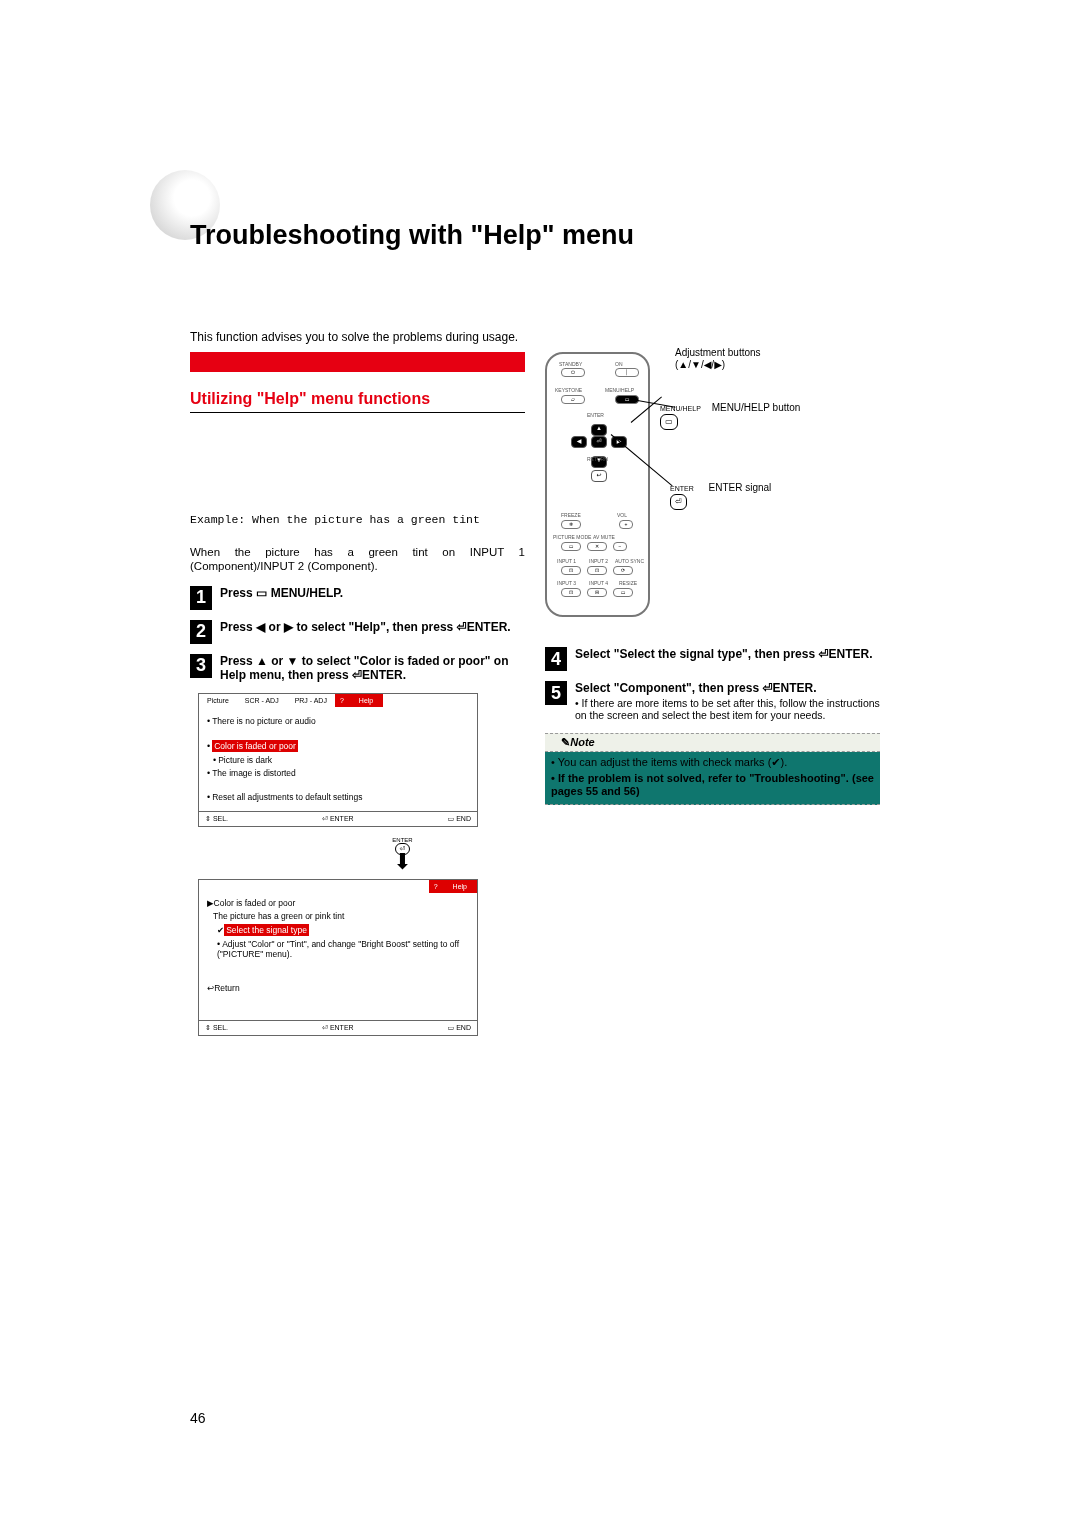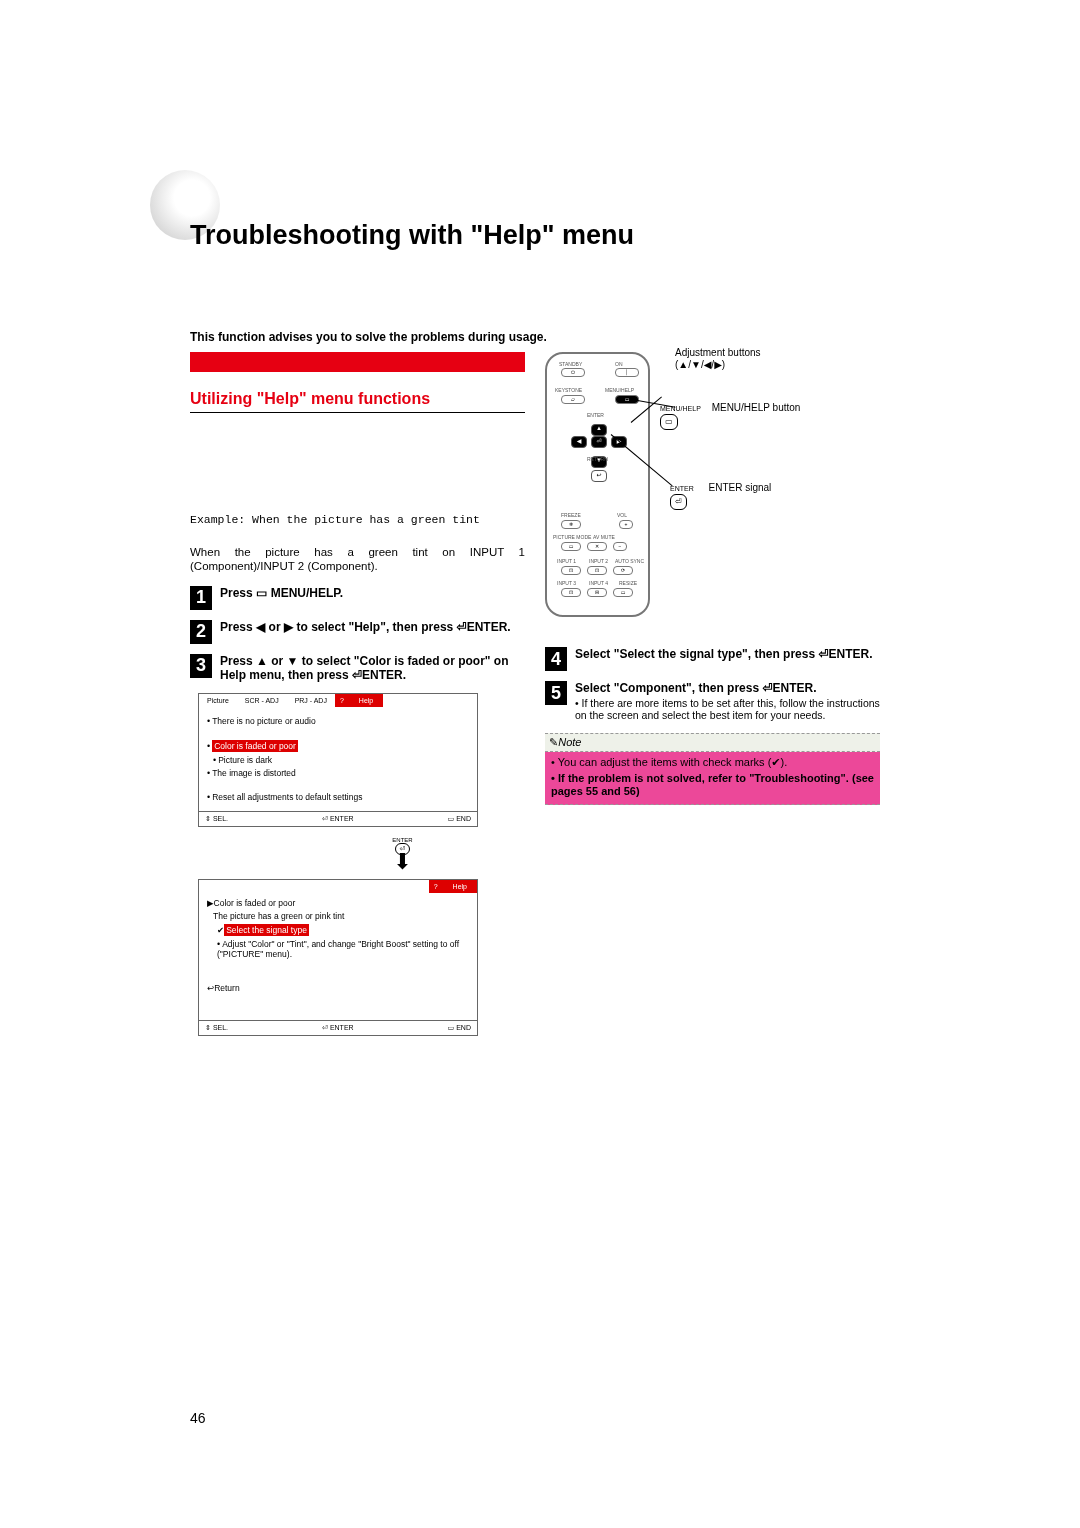--- a/index.html
+++ b/index.html
@@ -27,21 +27,20 @@
   }
   .main-title {
     font-size: 27px;
     font-weight: bold;
     position: absolute;
     left: 0; top: 20px;
   }
   .intro {
     font-size: 12px;
     margin-top: 70px;
-    font-weight: bold;
   }
   .columns {
     display: flex;
     gap: 20px;
     margin-top: 8px;
   }
   .col { width: 335px; }
   .red-bar {
     background: #e60012;
     height: 20px;
@@ -105,23 +104,23 @@
     font-size: 7px;
   }
   .enter-arrow .btn {
     border: 1px solid #000; border-radius: 6px;
     padding: 1px 4px;
   }
   .enter-arrow .big-arrow { font-size: 22px; line-height: 14px; }
 
   
   .note { margin-top: 12px; font-size: 11px; }
-  .note-title { font-weight: normal; font-style: italic; background: #eef1e9; padding: 2px 4px; border-top: 1px dashed #999; border-bottom: 1px dashed #999; }
+  .note-title { font-weight: bold; font-style: italic; background: #eef1e9; padding: 2px 16px; border-top: 1px dashed #999; border-bottom: 1px dashed #999; }
   .note-title .pencil { font-style: normal; }
-  .note-body { background: #ec4899; padding: 4px 6px; text-align: justify; line-height: 1.2; border-bottom: 1px dashed #999; }
+  .note-body { background: #0f766e; padding: 4px 6px; text-align: justify; line-height: 1.2; border-bottom: 1px dashed #999; }
   .note-body p { margin-bottom: 2px; }
 
   
   .remote-wrap { position: relative; height: 280px; margin-bottom: 15px; }
   .remote {
     position: absolute; left: 0; top: 0;
     width: 105px; height: 265px;
     border: 2px solid #777; border-radius: 18px;
     background: #fff;
   }

